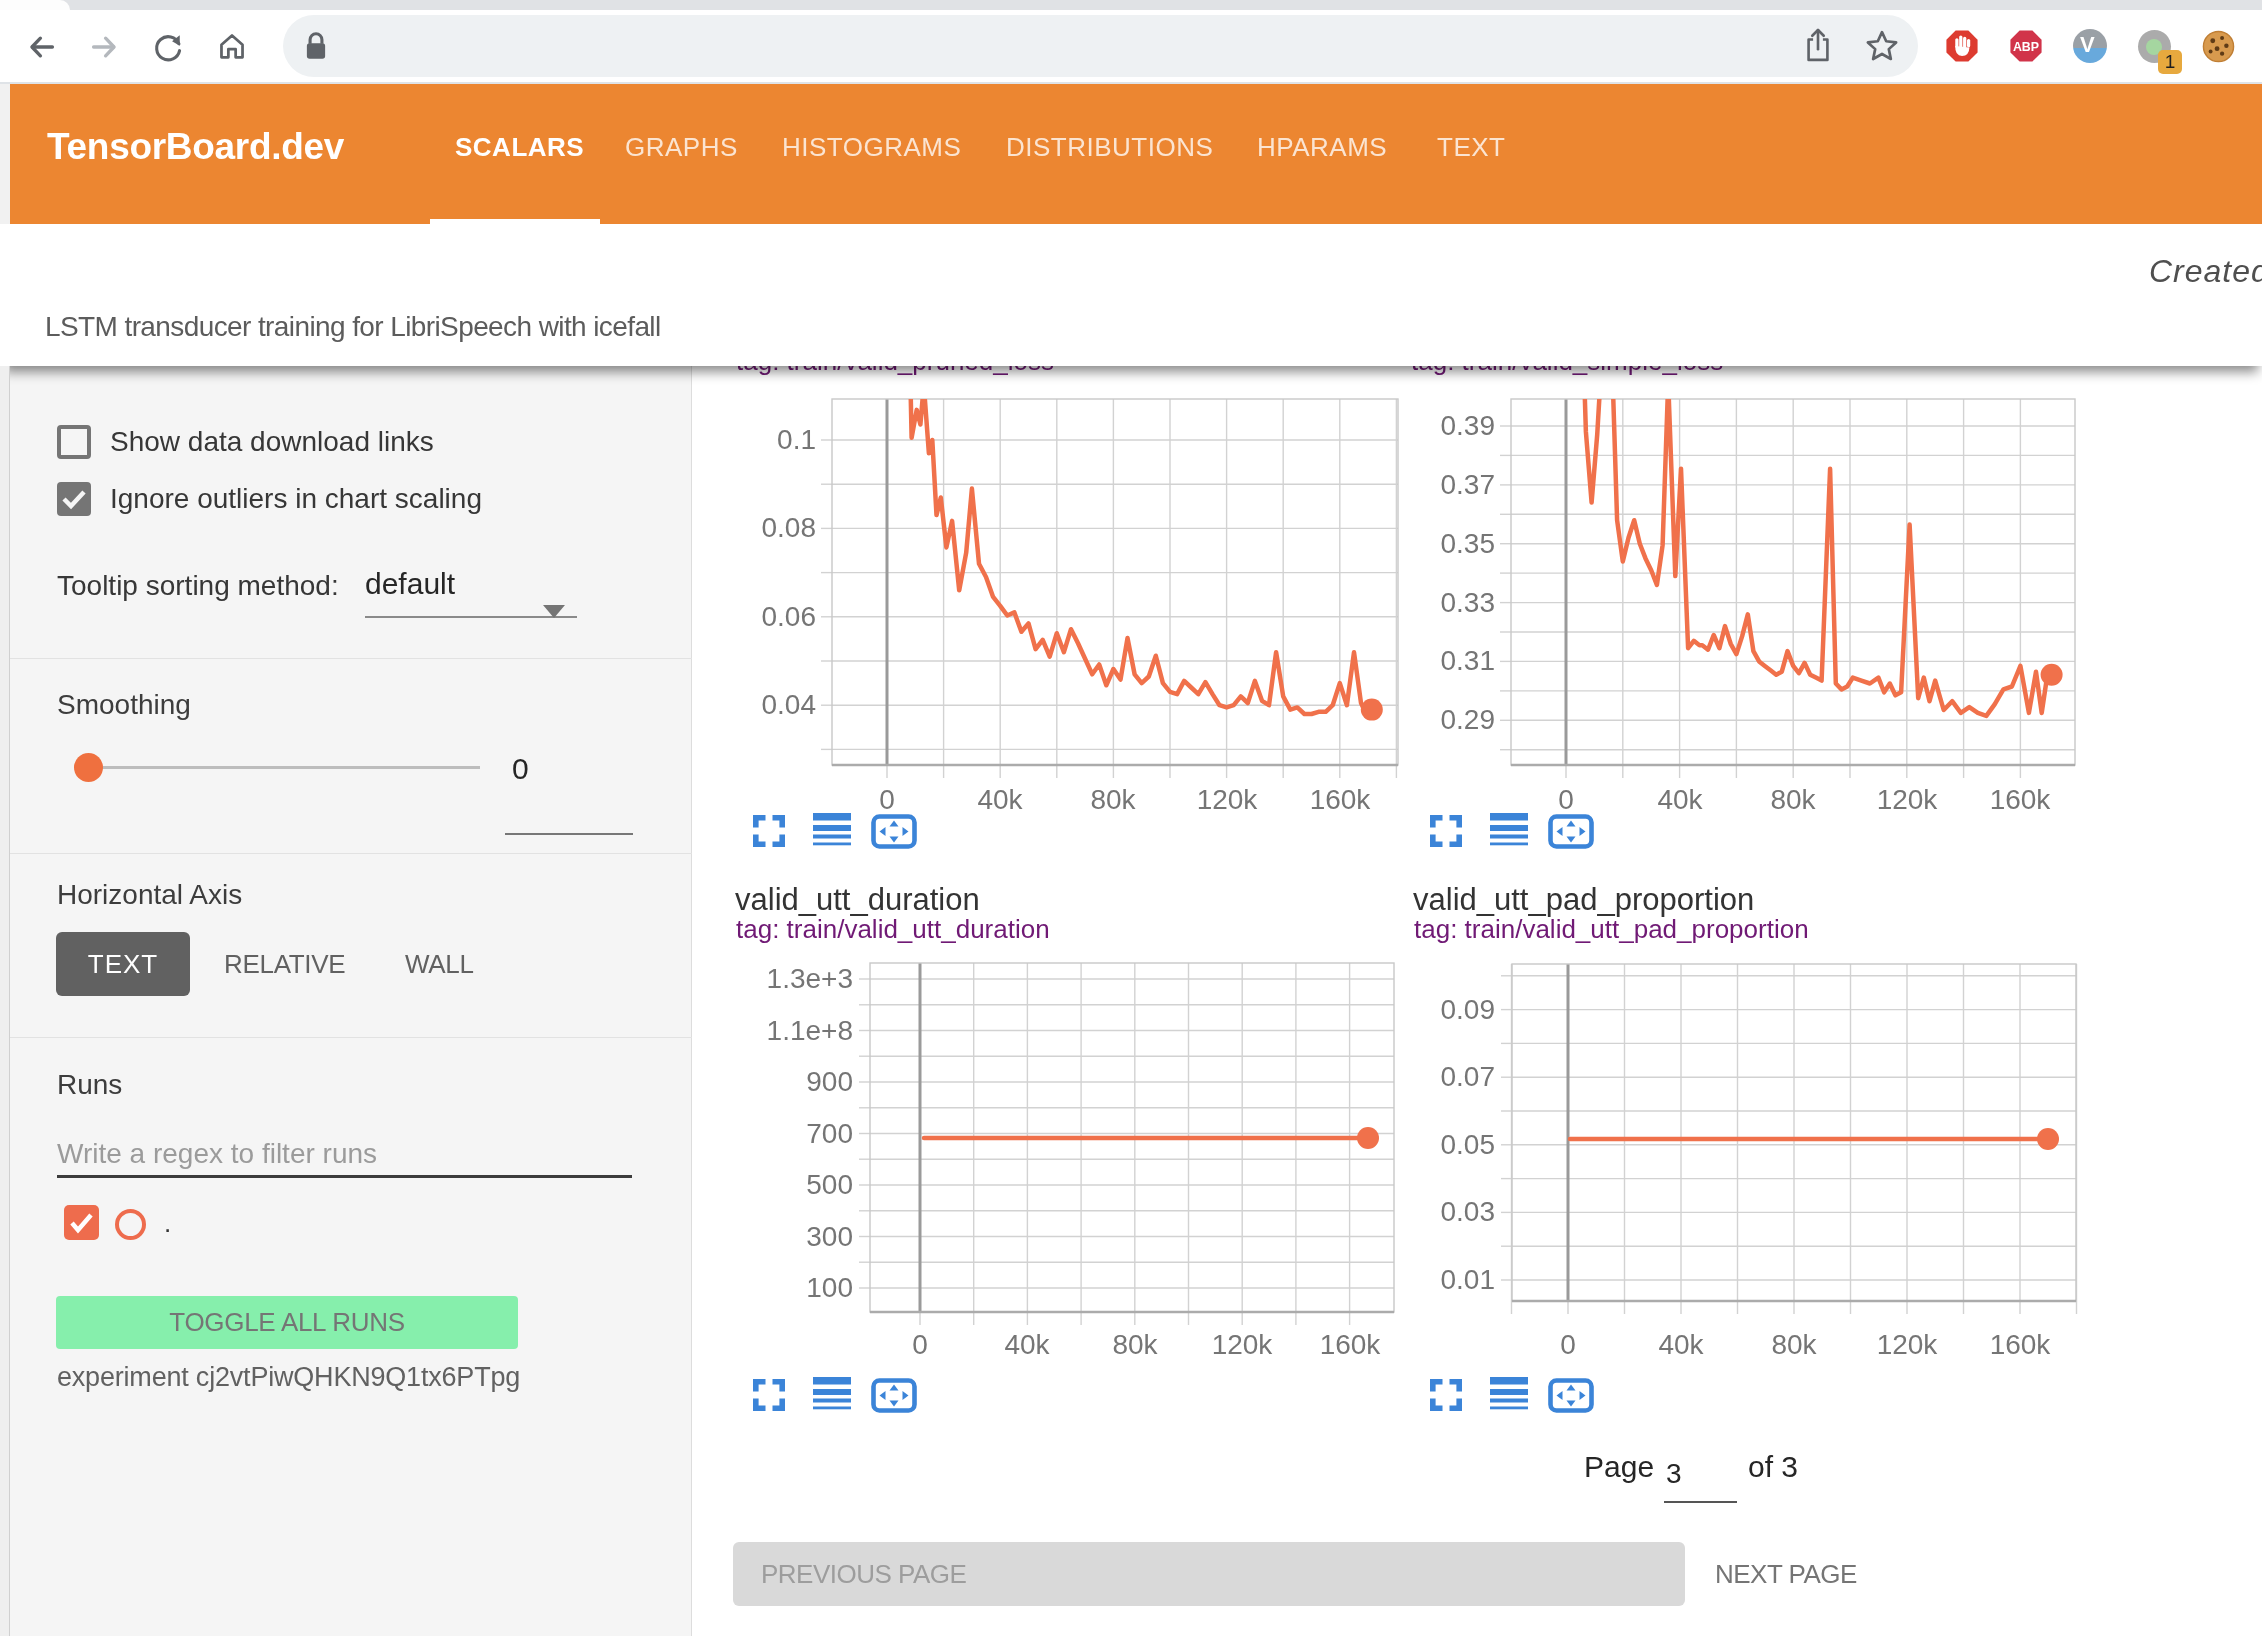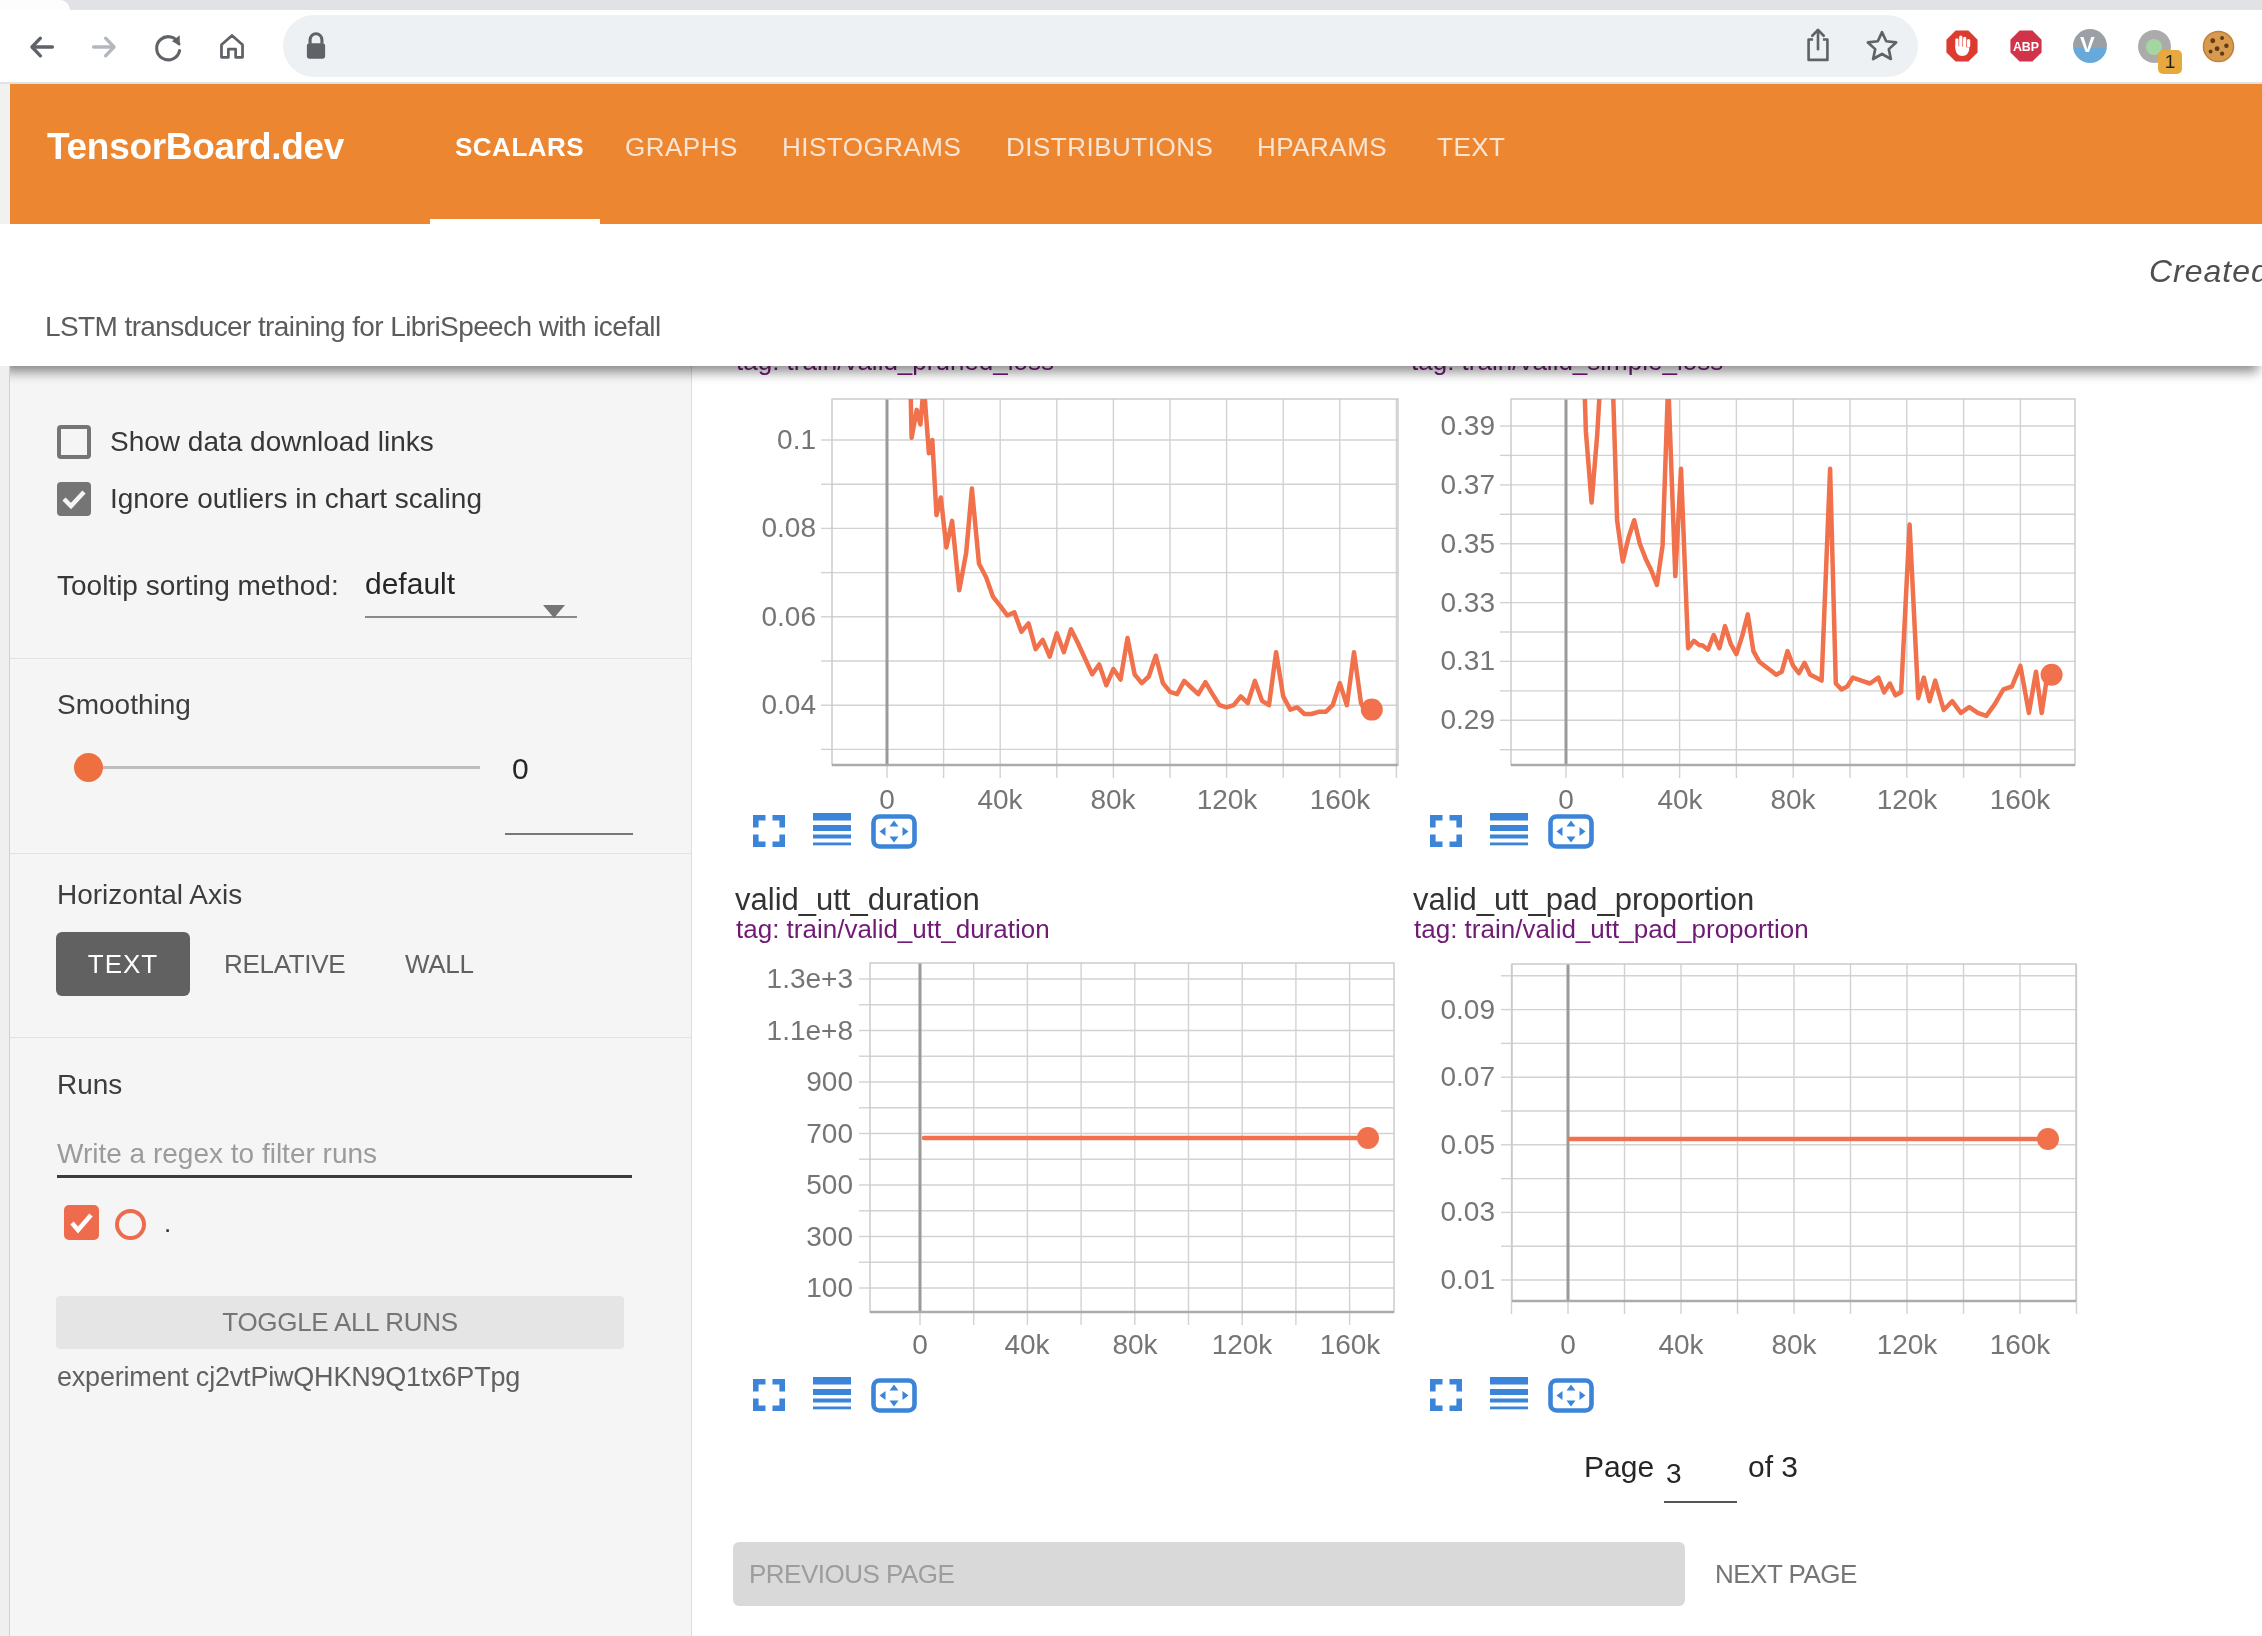--- a/index.html
+++ b/index.html
@@ -369,21 +369,21 @@
       <polygon points="23,28.5 18.5,22.5 27.5,22.5"></polygon>
 <polygon points="8.5,17.5 14.5,13 14.5,22"></polygon>
       <polygon points="37.5,17.5 31.5,13 31.5,22"></polygon>
     </g>
   </svg>
 
 <div class="abs" style="left:1584px;top:1450px;font-size:30px;color:#262626">Page</div>
 <div class="abs" style="left:1666px;top:1458px;font-size:28px;color:#262626">3</div>
 <div class="abs" style="left:1664px;top:1501px;width:73px;border-top:2px solid #555"></div>
 <div class="abs" style="left:1748px;top:1450px;font-size:30px;color:#262626">of 3</div>
-<div class="abs" style="left:733px;top:1542px;width:952px;height:64px;background:#d9d9d9;border-radius:6px;color:#9d9d9d;font-size:26px;letter-spacing:-0.5px;line-height:64px;padding-left:16px">PREVIOUS PAGE</div>
+<div class="abs" style="left:733px;top:1542px;width:952px;height:64px;background:#d9d9d9;border-radius:6px;color:#9d9d9d;font-size:26px;letter-spacing:-0.5px;line-height:64px;padding-left:28px">PREVIOUS PAGE</div>
 <div class="abs" style="left:1715px;top:1542px;height:64px;line-height:64px;color:#757575;font-size:26px;letter-spacing:-0.5px">NEXT PAGE</div>
 
 <div class="abs" style="left:10px;top:224px;width:682px;height:1412px;background:#f5f5f5;border-right:1px solid #ddd"></div>
 
 <div class="abs" style="left:57px;top:425px;width:34px;height:34px;border:4px solid #757575;border-radius:4px;background:#f5f5f5"></div>
 <div class="sbtext" style="left:110px;top:426px">Show data download links</div>
 
 <div class="abs" style="left:57px;top:482px;width:34px;height:34px;background:#757575;border-radius:4px">
 <svg width="34" height="34" viewBox="0 0 34 34">
       <polyline points="7,17 14,24 27,10" fill="none" stroke="#f5f5f5" stroke-width="4.5"></polyline>
@@ -411,21 +411,21 @@
 
 <div class="sbtext" style="left:57px;top:1069px;color:#3d3d3d">Runs</div>
 <div class="abs" style="left:57px;top:1138px;font-size:28px;color:#9b9b9b">Write a regex to filter runs</div>
 <div class="abs" style="left:57px;top:1175px;width:575px;border-top:3px solid #3c3c3c"></div>
 <div class="abs" style="left:64px;top:1205px;width:35px;height:35px;background:#ee6c4d;border-radius:5px">
 <svg width="35" height="35" viewBox="0 0 35 35">
       <polyline points="8,18 14,25 27,10" fill="none" stroke="#fff" stroke-width="4.5"></polyline>
     </svg></div>
 <div class="abs" style="left:115px;top:1209px;width:31px;height:31px;border:4px solid #ee6c4d;border-radius:50%"></div>
 <div class="abs" style="left:164px;top:1208px;font-size:26px;color:#333">.</div>
-<div class="abs" style="left:56px;top:1296px;width:568px;height:53px;background:#e5e5e5;border-radius:4px;color:#757575;font-size:26px;letter-spacing:-0.3px;text-align:center;line-height:53px">TOGGLE ALL RUNS</div>
+<div class="abs" style="left:56px;top:1296px;width:462px;height:53px;background:#86efac;border-radius:4px;color:#757575;font-size:26px;letter-spacing:-0.3px;text-align:center;line-height:53px">TOGGLE ALL RUNS</div>
 <div class="abs" style="left:57px;top:1362px;font-size:27px;letter-spacing:-0.2px;color:#616161">experiment cj2vtPiwQHKN9Q1tx6PTpg</div>
 
 <div class="abs" style="left:0px;top:224px;width:2262px;height:142px;background:#fff;box-shadow:0 10px 11px -4px rgba(0,0,0,0.45);z-index:5">
 <div class="abs" style="left:45px;top:87px;font-size:28px;letter-spacing:-0.6px;color:#5c5c5c">LSTM transducer training for LibriSpeech with icefall</div>
 <div class="abs" style="left:2149px;top:29px;font-size:32px;font-style:italic;color:#4f4f4f;letter-spacing:1px">Created&nbsp;by</div>
 </div>
 
 <div class="abs" style="left:10px;top:84px;width:2252px;height:140px;background:#ec8631;z-index:6">
 <div class="abs" style="left:37px;top:42px;font-size:37px;font-weight:bold;color:#fff;letter-spacing:-0.3px">TensorBoard.dev</div>
 <div class="abs navitem" style="left:445px;top:48px;color:#fff;font-weight:bold">SCALARS</div>

